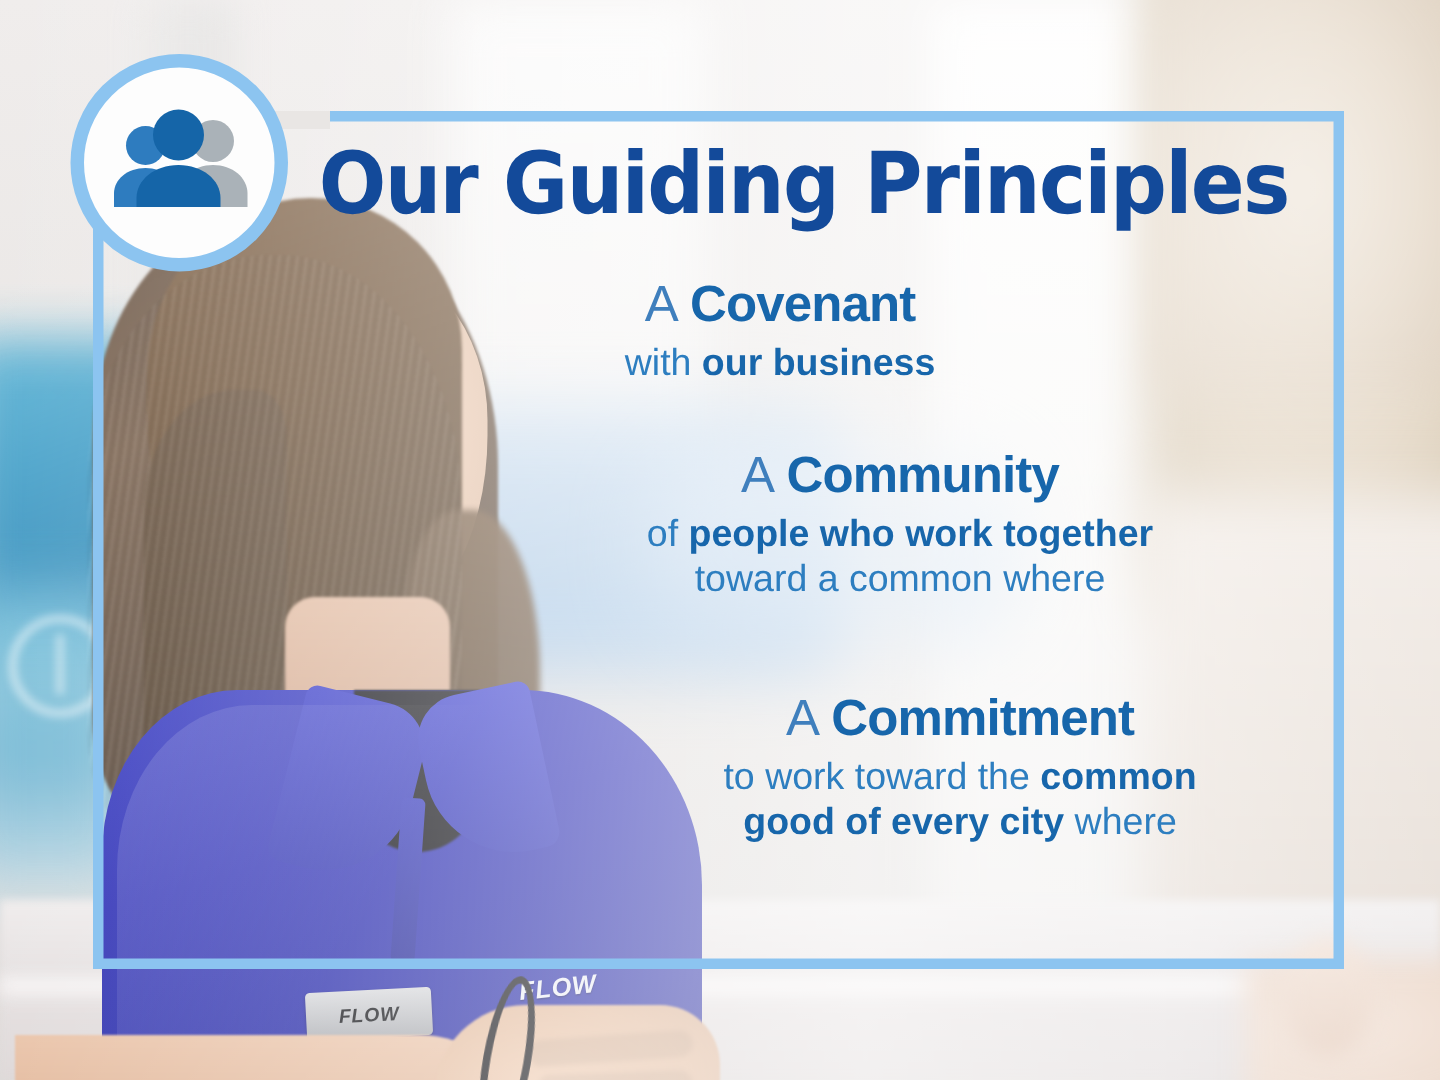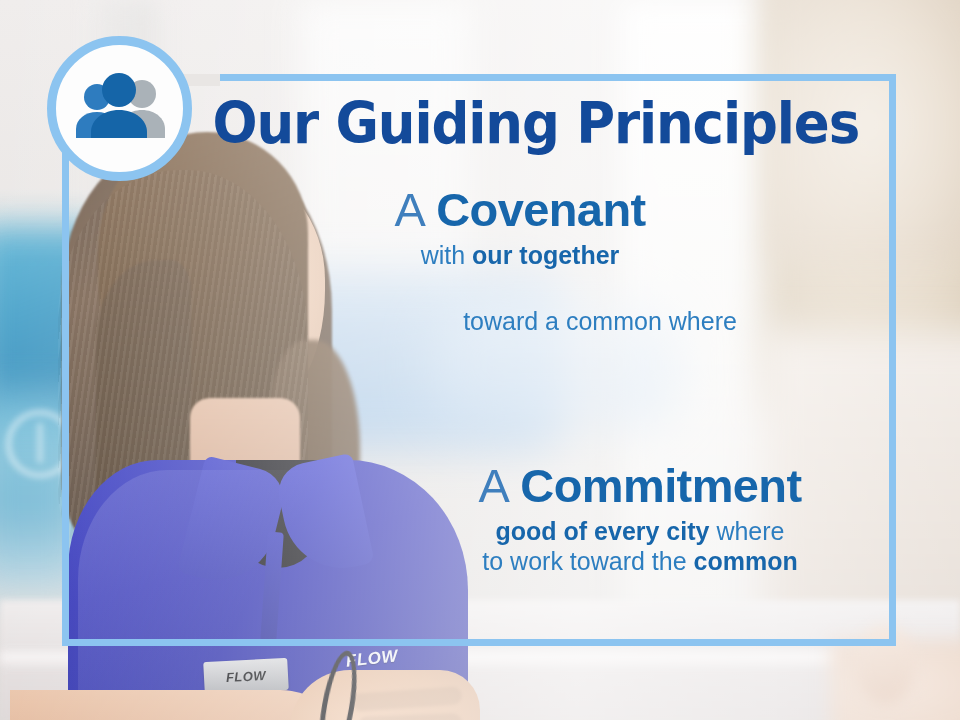--- a/index.html
+++ b/index.html
@@ -297,21 +297,21 @@
     font-family:"DejaVu Sans", sans-serif;
     font-weight:bold; font-size:57px; line-height:1;
     color:#134a9a;
     letter-spacing:-1.2px;
     transform:scaleX(.93); transform-origin:center;
   }
 
   .block{ position:absolute; text-align:center; }
   .big{
     font-family:"Liberation Sans", sans-serif;
-    font-size:47px; line-height:1.02; color:#1f6fb5; white-space:nowrap;
+    font-size:34px; line-height:1.02; color:#1f6fb5; white-space:nowrap;
   }
   .big .art{ font-weight:normal; color:#3f7fbd; letter-spacing:0; }
   .big .word{ font-weight:bold; color:#1766ab; letter-spacing:-.6px; }
   .sub{
     font-family:"Liberation Sans", sans-serif;
     font-size:25px; line-height:1.22; color:#2d7ec0; margin-top:6px;
   }
   .sub .b{ font-weight:bold; color:#1766ab; }
   .sub .n{ font-weight:normal; }
 
@@ -401,41 +401,48 @@
 
   <div class="title">Our Guiding Principles</div>
 
   <div class="block" id="b1">
     <div class="big">
       <span class="art">A</span>
       <span class="word">Covenant</span>
     </div>
     <div class="sub">
       <div>
-        <span class="n">with </span><span class="b">our together</span>
+        <span class="n">with </span><span class="b">our business</span>
       </div>
     </div>
   </div>
 
   <div class="block" id="b2">
+    <div class="big">
+      <span class="art">A</span>
+      <span class="word">Community</span>
+    </div>
     <div class="sub">
+      <div>
+        <span class="n">of </span><span class="b">people who work together</span>
+      </div>
       <div>
         <span class="n">toward a common where</span>
       </div>
     </div>
   </div>
 
   <div class="block" id="b3">
     <div class="big">
       <span class="art">A</span>
       <span class="word">Commitment</span>
     </div>
     <div class="sub">
       <div>
+        <span class="n">to work toward the </span><span class="b">common</span>
+      </div>
+      <div>
         <span class="b">good of every city</span><span class="n"> where</span>
       </div>
-      <div>
-        <span class="n">to work toward the </span><span class="b">common</span>
-      </div>
     </div>
   </div>
 
 </div>
 
 </body></html>

